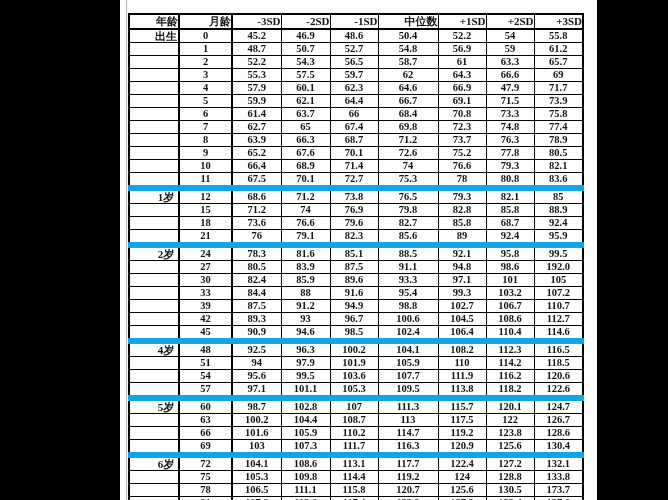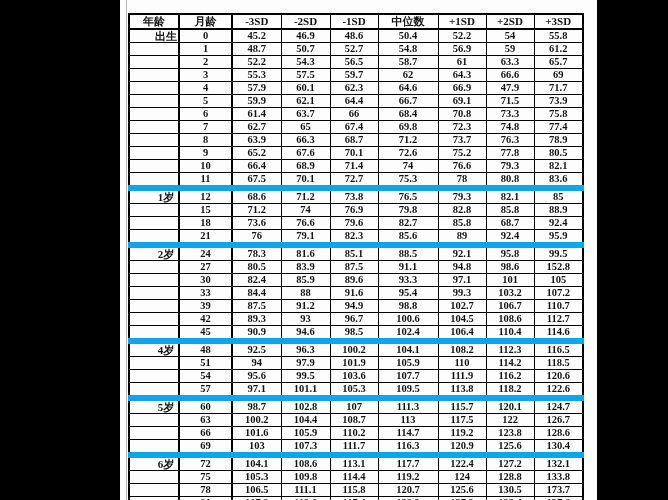--- a/index.html
+++ b/index.html
@@ -31,20 +31,21 @@
   }
   .growth th, .growth td {
     border: 1px solid #000;
     text-align: center; vertical-align: middle;
     padding: 0; font-weight: bold; color: #141414;
     overflow: hidden; white-space: nowrap;
   }
   .growth th {
     height: 13px; line-height: 13px; font-size: 11px;
     border-bottom: 2px solid #000;
+    text-align: right;
   }
   .growth td {
     height: 12px; line-height: 12px; font-size: 10.5px;
   }
   .growth td.age-cell { font-size: 11px; padding-left: 24px; }
   .growth td.month-cell { font-size: 10.5px; }
   col.c0 { width: 50px; } col.c1 { width: 53px; }
   col.c2 { width: 49px; } col.c3 { width: 49px; }
   col.c4 { width: 48px; } col.c5 { width: 60px; }
   col.c6 { width: 48px; } col.c7 { width: 48px; }
@@ -275,21 +276,21 @@
         </tr>
         <tr>
           <td class="age-cell vthick"></td>
           <td class="month-cell vthick">27</td>
           <td>80.5</td>
           <td>83.9</td>
           <td>87.5</td>
           <td>91.1</td>
           <td>94.8</td>
           <td>98.6</td>
-          <td>152.8</td>
+          <td>192.0</td>
         </tr>
         <tr>
           <td class="age-cell vthick"></td>
           <td class="month-cell vthick">30</td>
           <td>82.4</td>
           <td>85.9</td>
           <td>89.6</td>
           <td>93.3</td>
           <td>97.1</td>
           <td>101</td>

